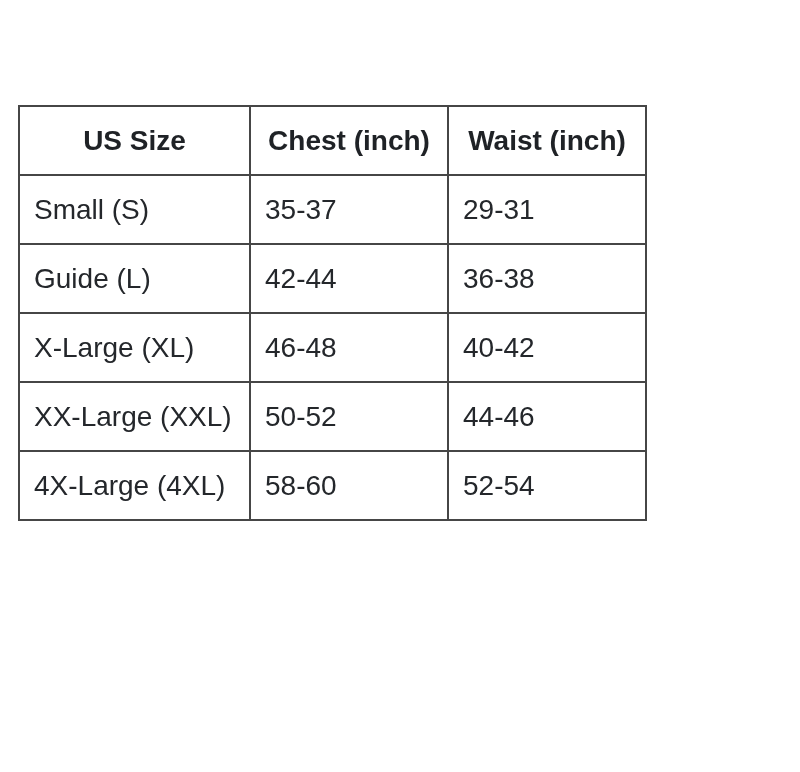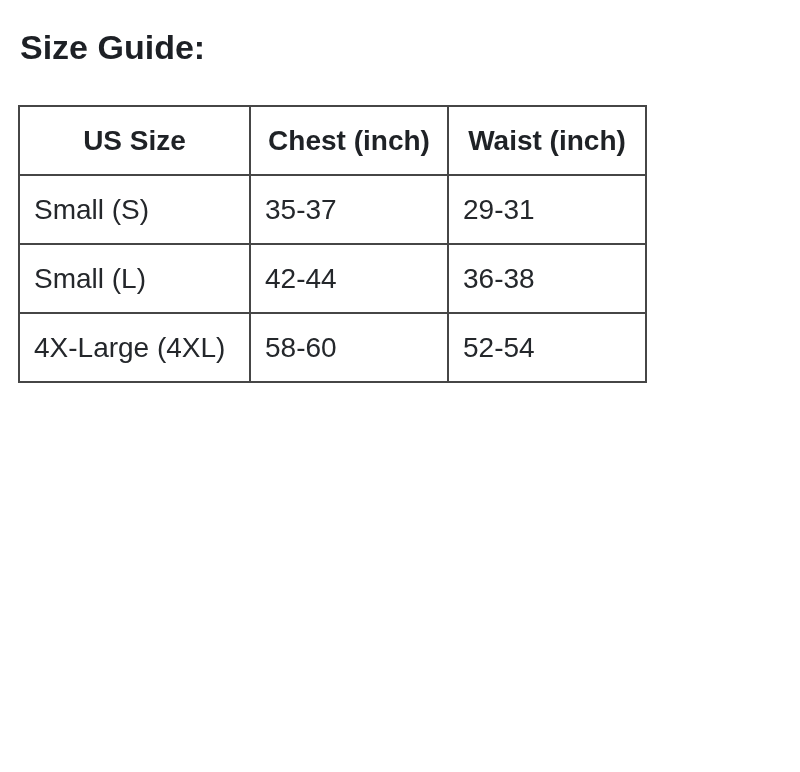--- a/index.html
+++ b/index.html
@@ -58,21 +58,20 @@
   }
   col.c-size  { width: 231px; }
   col.c-chest { width: 198px; }
   col.c-waist { width: 198px; }
 </style>
 </head>
 <body>
 
 <div class="page">
 
-  <h1 class="page-title">Size Guide:</h1>
 
   <table class="size-guide">
     <colgroup>
       <col class="c-size">
       <col class="c-chest">
       <col class="c-waist">
     </colgroup>
     <thead>
       <tr>
         <th>US Size</th>
@@ -80,23 +79,33 @@
         <th>Waist (inch)</th>
       </tr>
     </thead>
     <tbody>
       <tr>
         <td>Small (S)</td>
         <td>35-37</td>
         <td>29-31</td>
       </tr>
       <tr>
-        <td>Small (L)</td>
+        <td>Guide (L)</td>
         <td>42-44</td>
         <td>36-38</td>
+      </tr>
+      <tr>
+        <td>X-Large (XL)</td>
+        <td>46-48</td>
+        <td>40-42</td>
+      </tr>
+      <tr>
+        <td>XX-Large (XXL)</td>
+        <td>50-52</td>
+        <td>44-46</td>
       </tr>
       <tr>
         <td>4X-Large (4XL)</td>
         <td>58-60</td>
         <td>52-54</td>
       </tr>
     </tbody>
   </table>
 
 </div>

